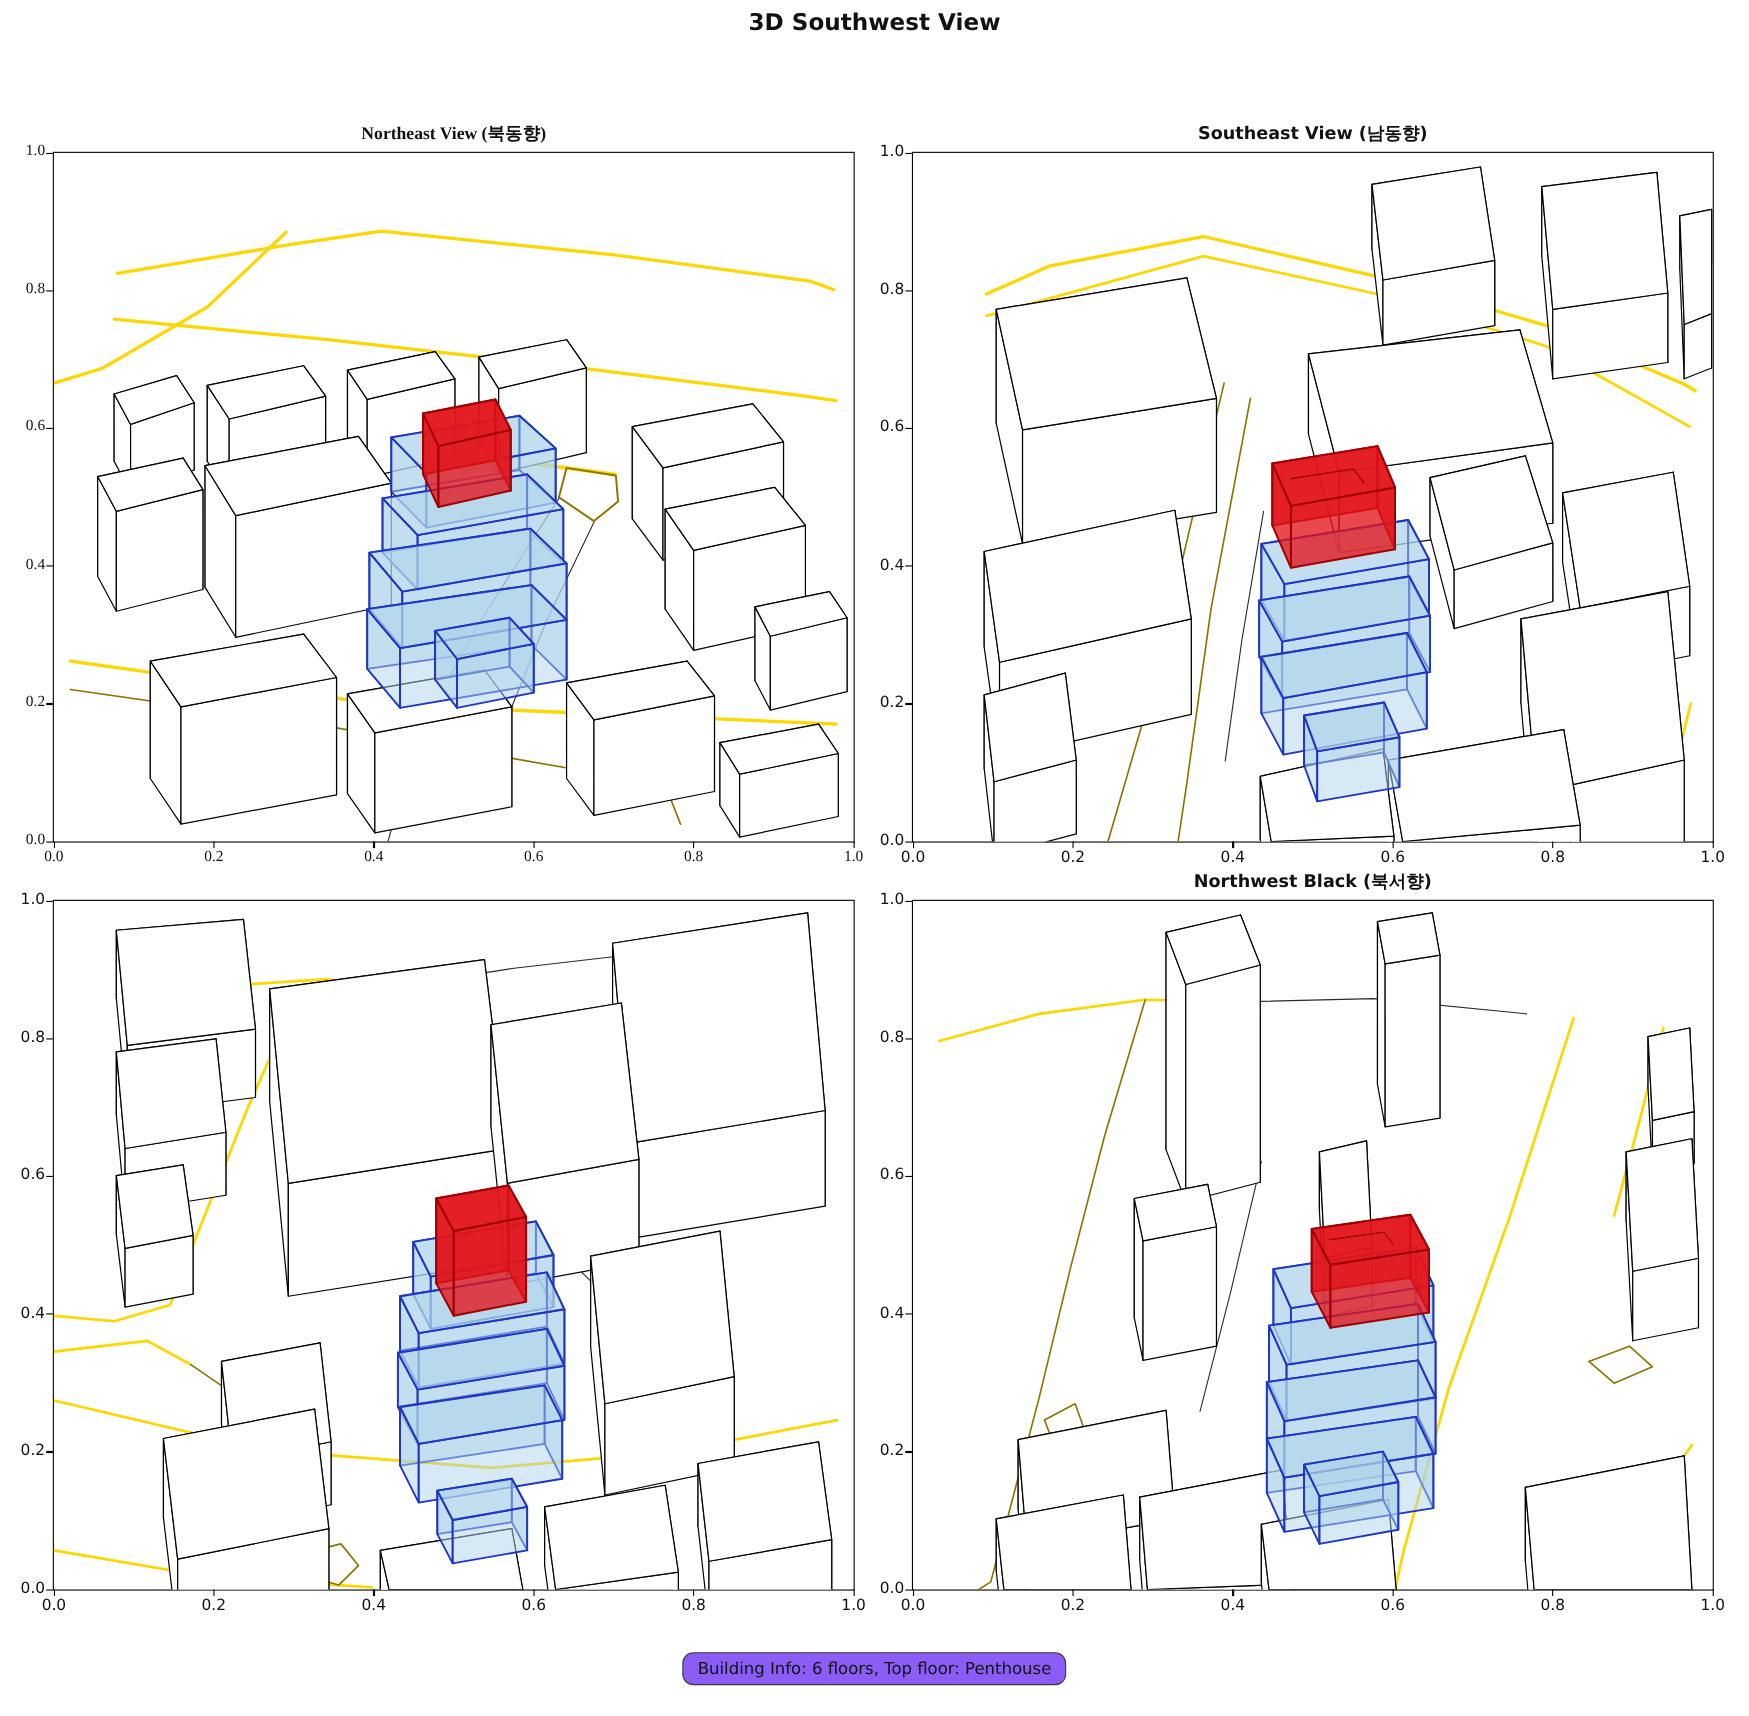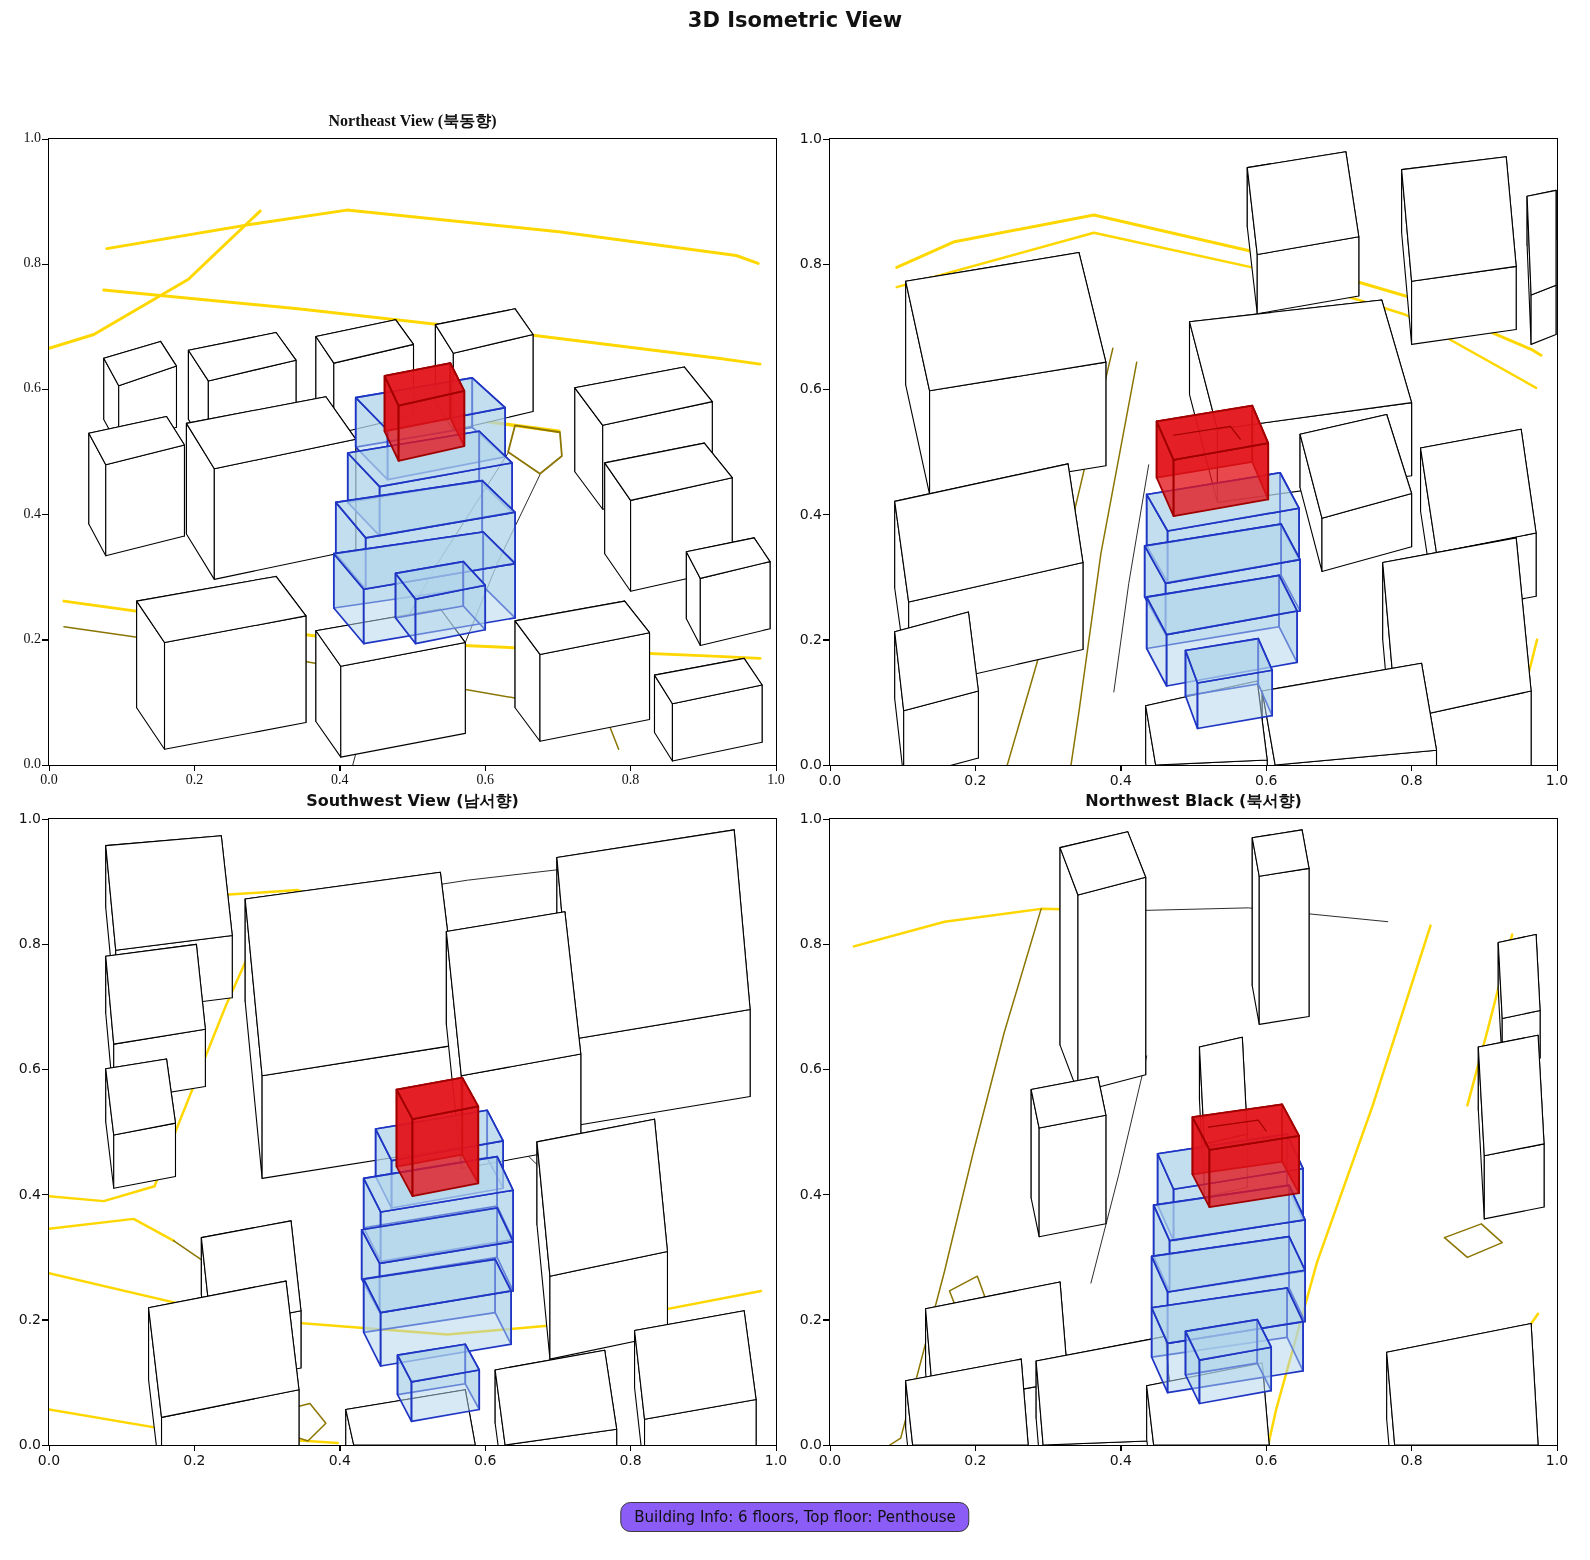--- a/index.html
+++ b/index.html
@@ -23,21 +23,21 @@
   .ytick-mark{position:absolute;height:1.3px;width:6px;left:-7px;background:#000;}
   .xtick-mark{position:absolute;width:1.3px;height:6px;top:626px;background:#000;}
   .info-box{position:absolute;top:1502px;left:50%;transform:translateX(-50%);
     background:#F5DEB3;border:1.6px solid #3a3a3a;border-radius:10px;
     padding:5px 13px;font-size:15px;white-space:nowrap;}
 </style>
 </head>
 <body>
 
 <div class="fig-title">
-  <div>3D Isometric View</div>
+  <div>3D Southwest View</div>
 </div>
 
 <div class="subplot plot-tl">
   <div class="subplot-title">Northeast View (북동향)</div>
   <svg class="scene-svg" viewBox="0 0 730 634" preserveAspectRatio="none">
       <g>
         <polyline points="58,111 212,85 299,72 512,94 690,118 712,126" fill="none" stroke="#FFD700" stroke-width="3" stroke-linejoin="round" stroke-linecap="round"></polyline>
         <polyline points="55,153 250,172 480,198 672,222 714,228" fill="none" stroke="#FFD700" stroke-width="3" stroke-linejoin="round" stroke-linecap="round"></polyline>
         <polyline points="212,73 140,142 45,198 0,212" fill="none" stroke="#FFD700" stroke-width="3" stroke-linejoin="round" stroke-linecap="round"></polyline>
         <polyline points="438,286 512,296" fill="none" stroke="#FFD700" stroke-width="3.5" stroke-linejoin="round" stroke-linecap="round"></polyline>
@@ -171,20 +171,21 @@
     <div class="xtick-label" style="left: 268.8px;">0.4</div>
     <div class="xtick-mark" style="left: 435.7px;"></div>
     <div class="xtick-label" style="left: 414.2px;">0.6</div>
     <div class="xtick-mark" style="left: 581.1px;"></div>
     <div class="xtick-label" style="left: 559.6px;">0.8</div>
     <div class="xtick-mark" style="left: 726.5px;"></div>
     <div class="xtick-label" style="left: 705px;">1.0</div>
   </div>
 
 <div class="subplot plot-tr">
+  <div class="subplot-title">Southeast View (남동향)</div>
   <svg class="scene-svg" viewBox="0 0 730 634" preserveAspectRatio="none">
       <g>
         <polyline points="67,130 125,104 265,77 433,116 578,159 704,213 714,219" fill="none" stroke="#FFD700" stroke-width="3" stroke-linejoin="round" stroke-linecap="round"></polyline>
         <polyline points="67,150 265,95 433,132 578,178 709,252" fill="none" stroke="#FFD700" stroke-width="2.5" stroke-linejoin="round" stroke-linecap="round"></polyline>
         <polyline points="284,212 240,400 208,530 178,634" fill="none" stroke="#8B7500" stroke-width="1.5" stroke-linejoin="round" stroke-linecap="round"></polyline>
         <polyline points="308,226 272,420 250,580 242,634" fill="none" stroke="#8B7500" stroke-width="1.5" stroke-linejoin="round" stroke-linecap="round"></polyline>
         <polyline points="593,622 680,627 710,507" fill="none" stroke="#FFD700" stroke-width="2.5" stroke-linejoin="round" stroke-linecap="round"></polyline>
       </g>
       <g>
         <polyline points="320,330 300,450 285,560" fill="none" stroke="#2a2a2a" stroke-width="1" stroke-linejoin="round" stroke-linecap="round"></polyline>
@@ -302,21 +303,20 @@
     <div class="xtick-label" style="left: 268.8px;">0.4</div>
     <div class="xtick-mark" style="left: 435.7px;"></div>
     <div class="xtick-label" style="left: 414.2px;">0.6</div>
     <div class="xtick-mark" style="left: 581.1px;"></div>
     <div class="xtick-label" style="left: 559.6px;">0.8</div>
     <div class="xtick-mark" style="left: 726.5px;"></div>
     <div class="xtick-label" style="left: 705px;">1.0</div>
   </div>
 
 <div class="subplot plot-bl">
-  <div class="subplot-title">Southwest View (남서향)</div>
   <svg class="scene-svg" viewBox="0 0 730 634" preserveAspectRatio="none">
       <g>
         <polyline points="173,77 250,72 280,84" fill="none" stroke="#FFD700" stroke-width="2.5" stroke-linejoin="round" stroke-linecap="round"></polyline>
         <polyline points="222,89 178,188 130,309 106,372 55,387 0,382" fill="none" stroke="#FFD700" stroke-width="2.5" stroke-linejoin="round" stroke-linecap="round"></polyline>
         <polyline points="0,415 85,405 125,427" fill="none" stroke="#FFD700" stroke-width="2.5" stroke-linejoin="round" stroke-linecap="round"></polyline>
         <polyline points="125,427 180,465 205,514 210,560" fill="none" stroke="#8B7500" stroke-width="1.5" stroke-linejoin="round" stroke-linecap="round"></polyline>
         <polyline points="0,460 195,506 400,522 560,508 715,478" fill="none" stroke="#FFD700" stroke-width="2.5" stroke-linejoin="round" stroke-linecap="round"></polyline>
         <polyline points="0,598 140,622 290,632" fill="none" stroke="#FFD700" stroke-width="2.5" stroke-linejoin="round" stroke-linecap="round"></polyline>
         <polyline points="238,598 262,592 278,612 260,630 236,622 238,598" fill="none" stroke="#8B7500" stroke-width="1.5" stroke-linejoin="round" stroke-linecap="round"></polyline>
       </g>

